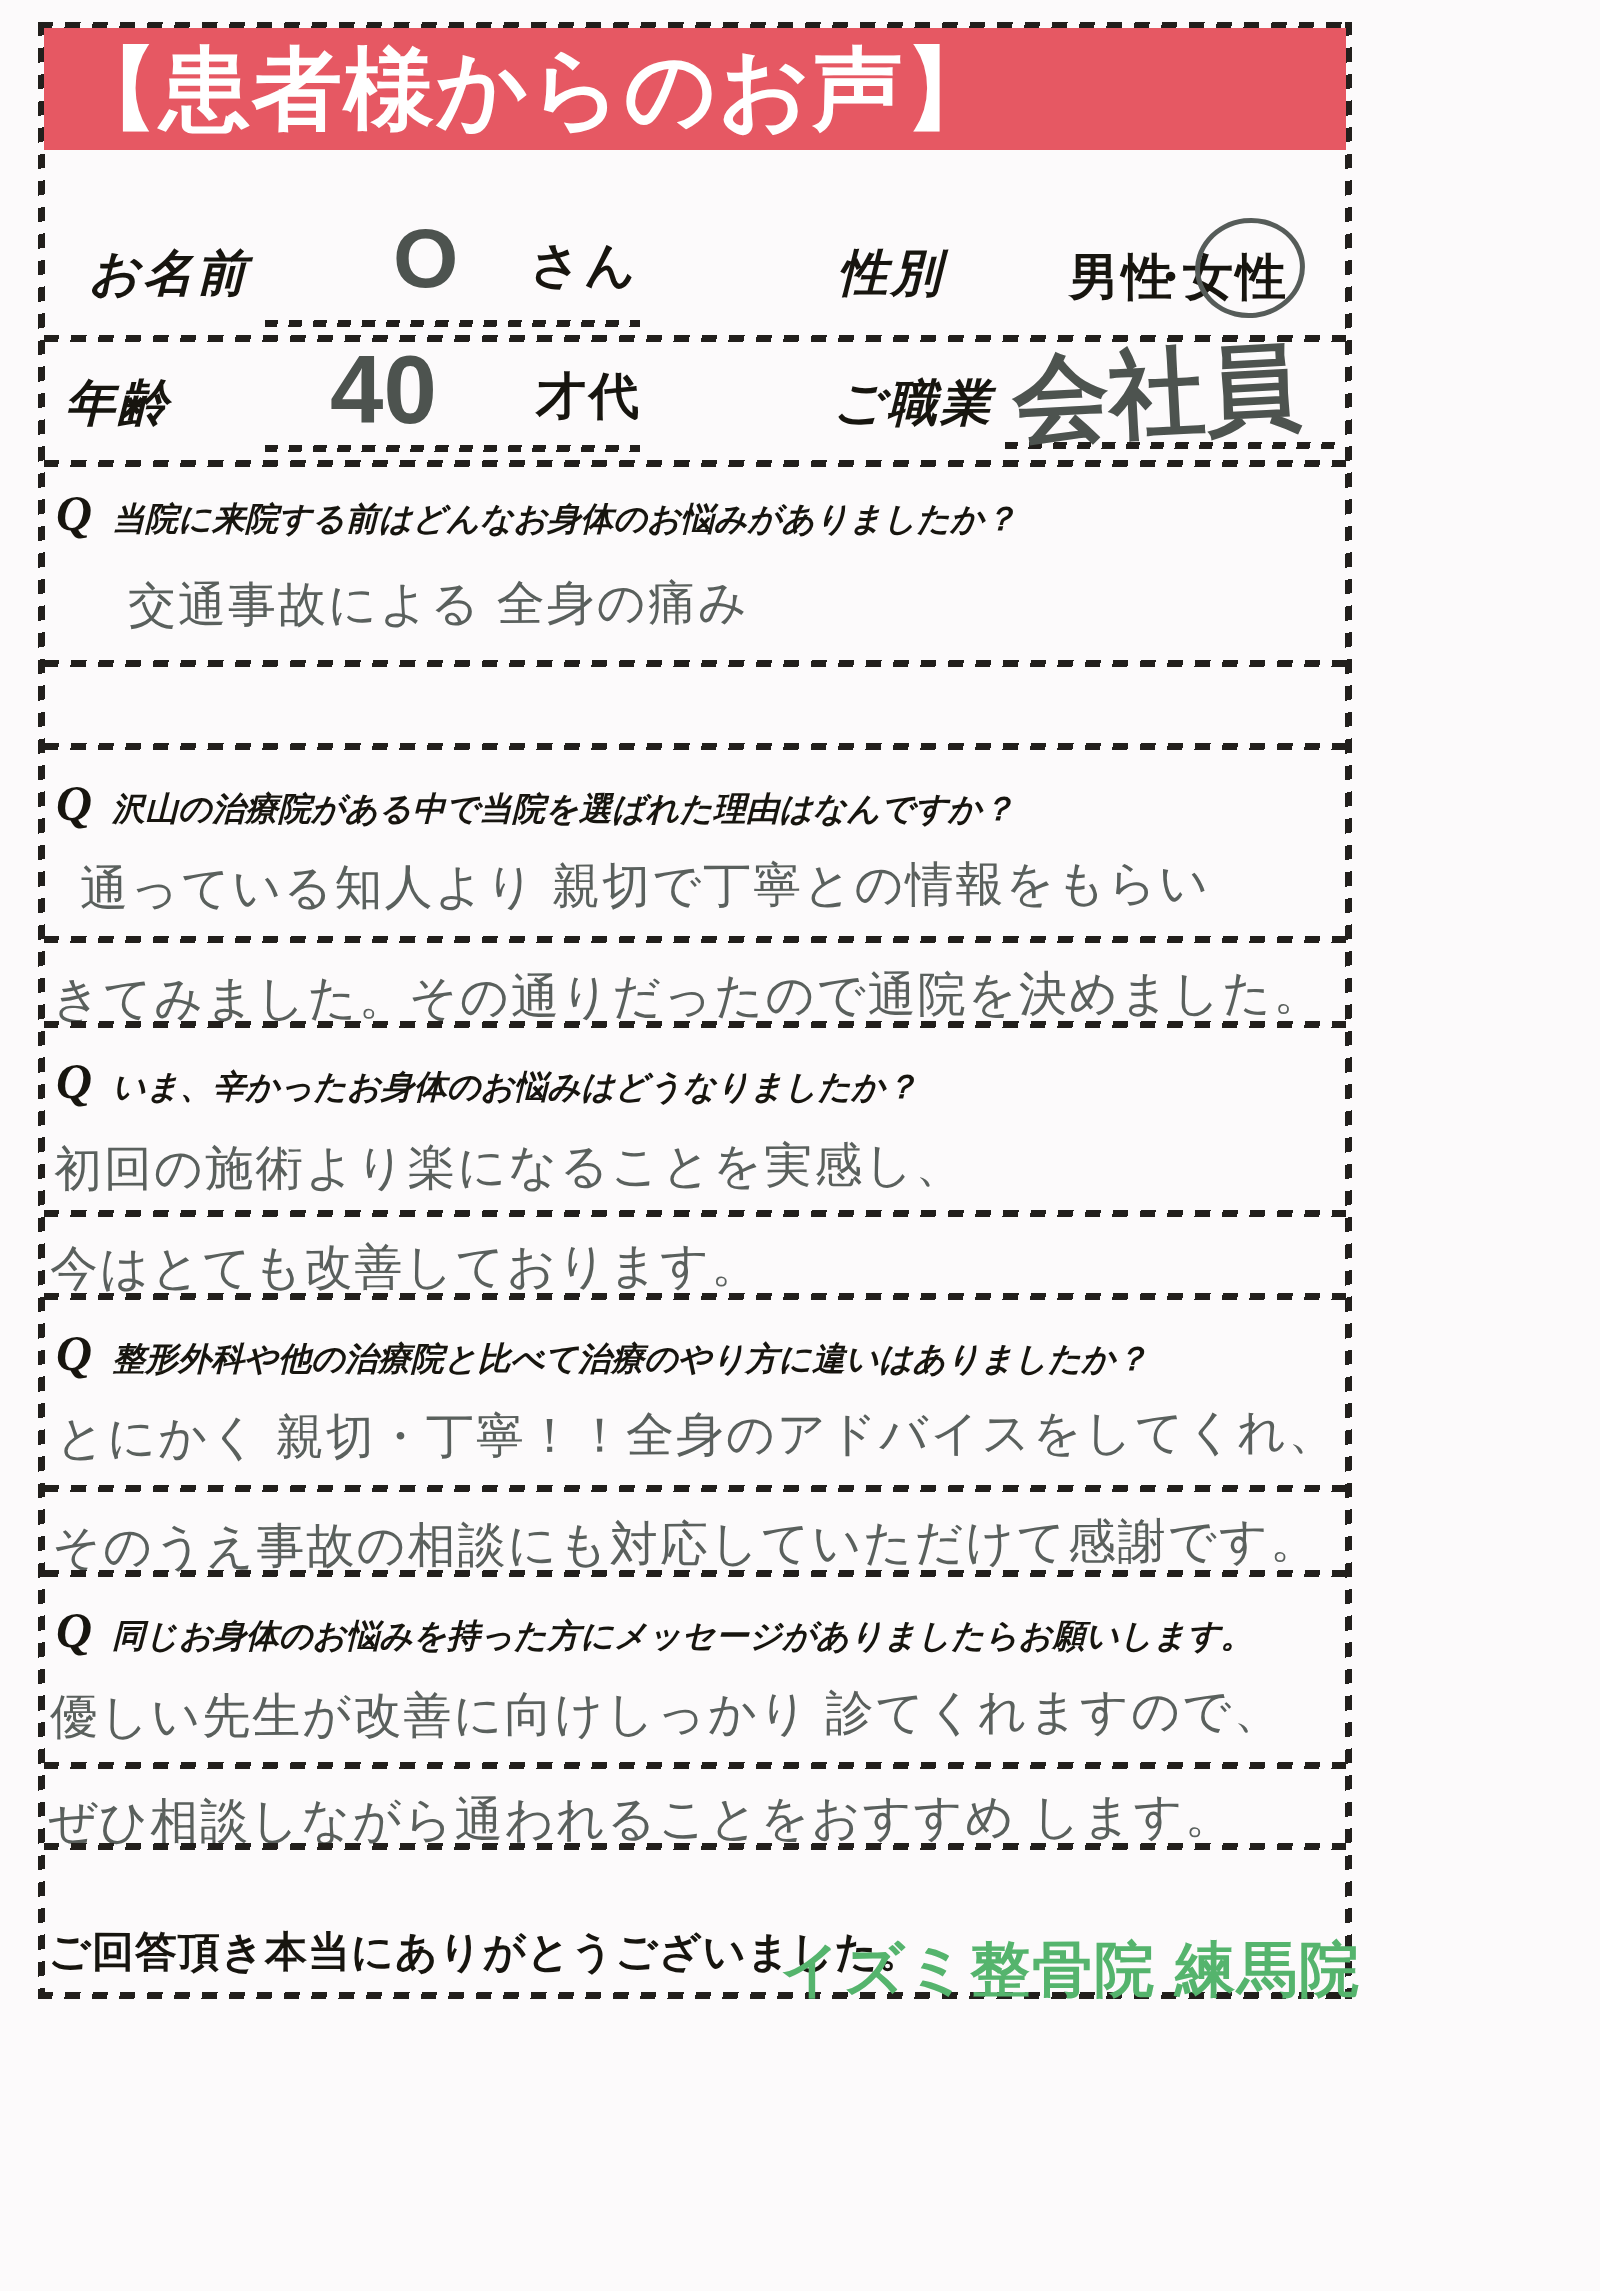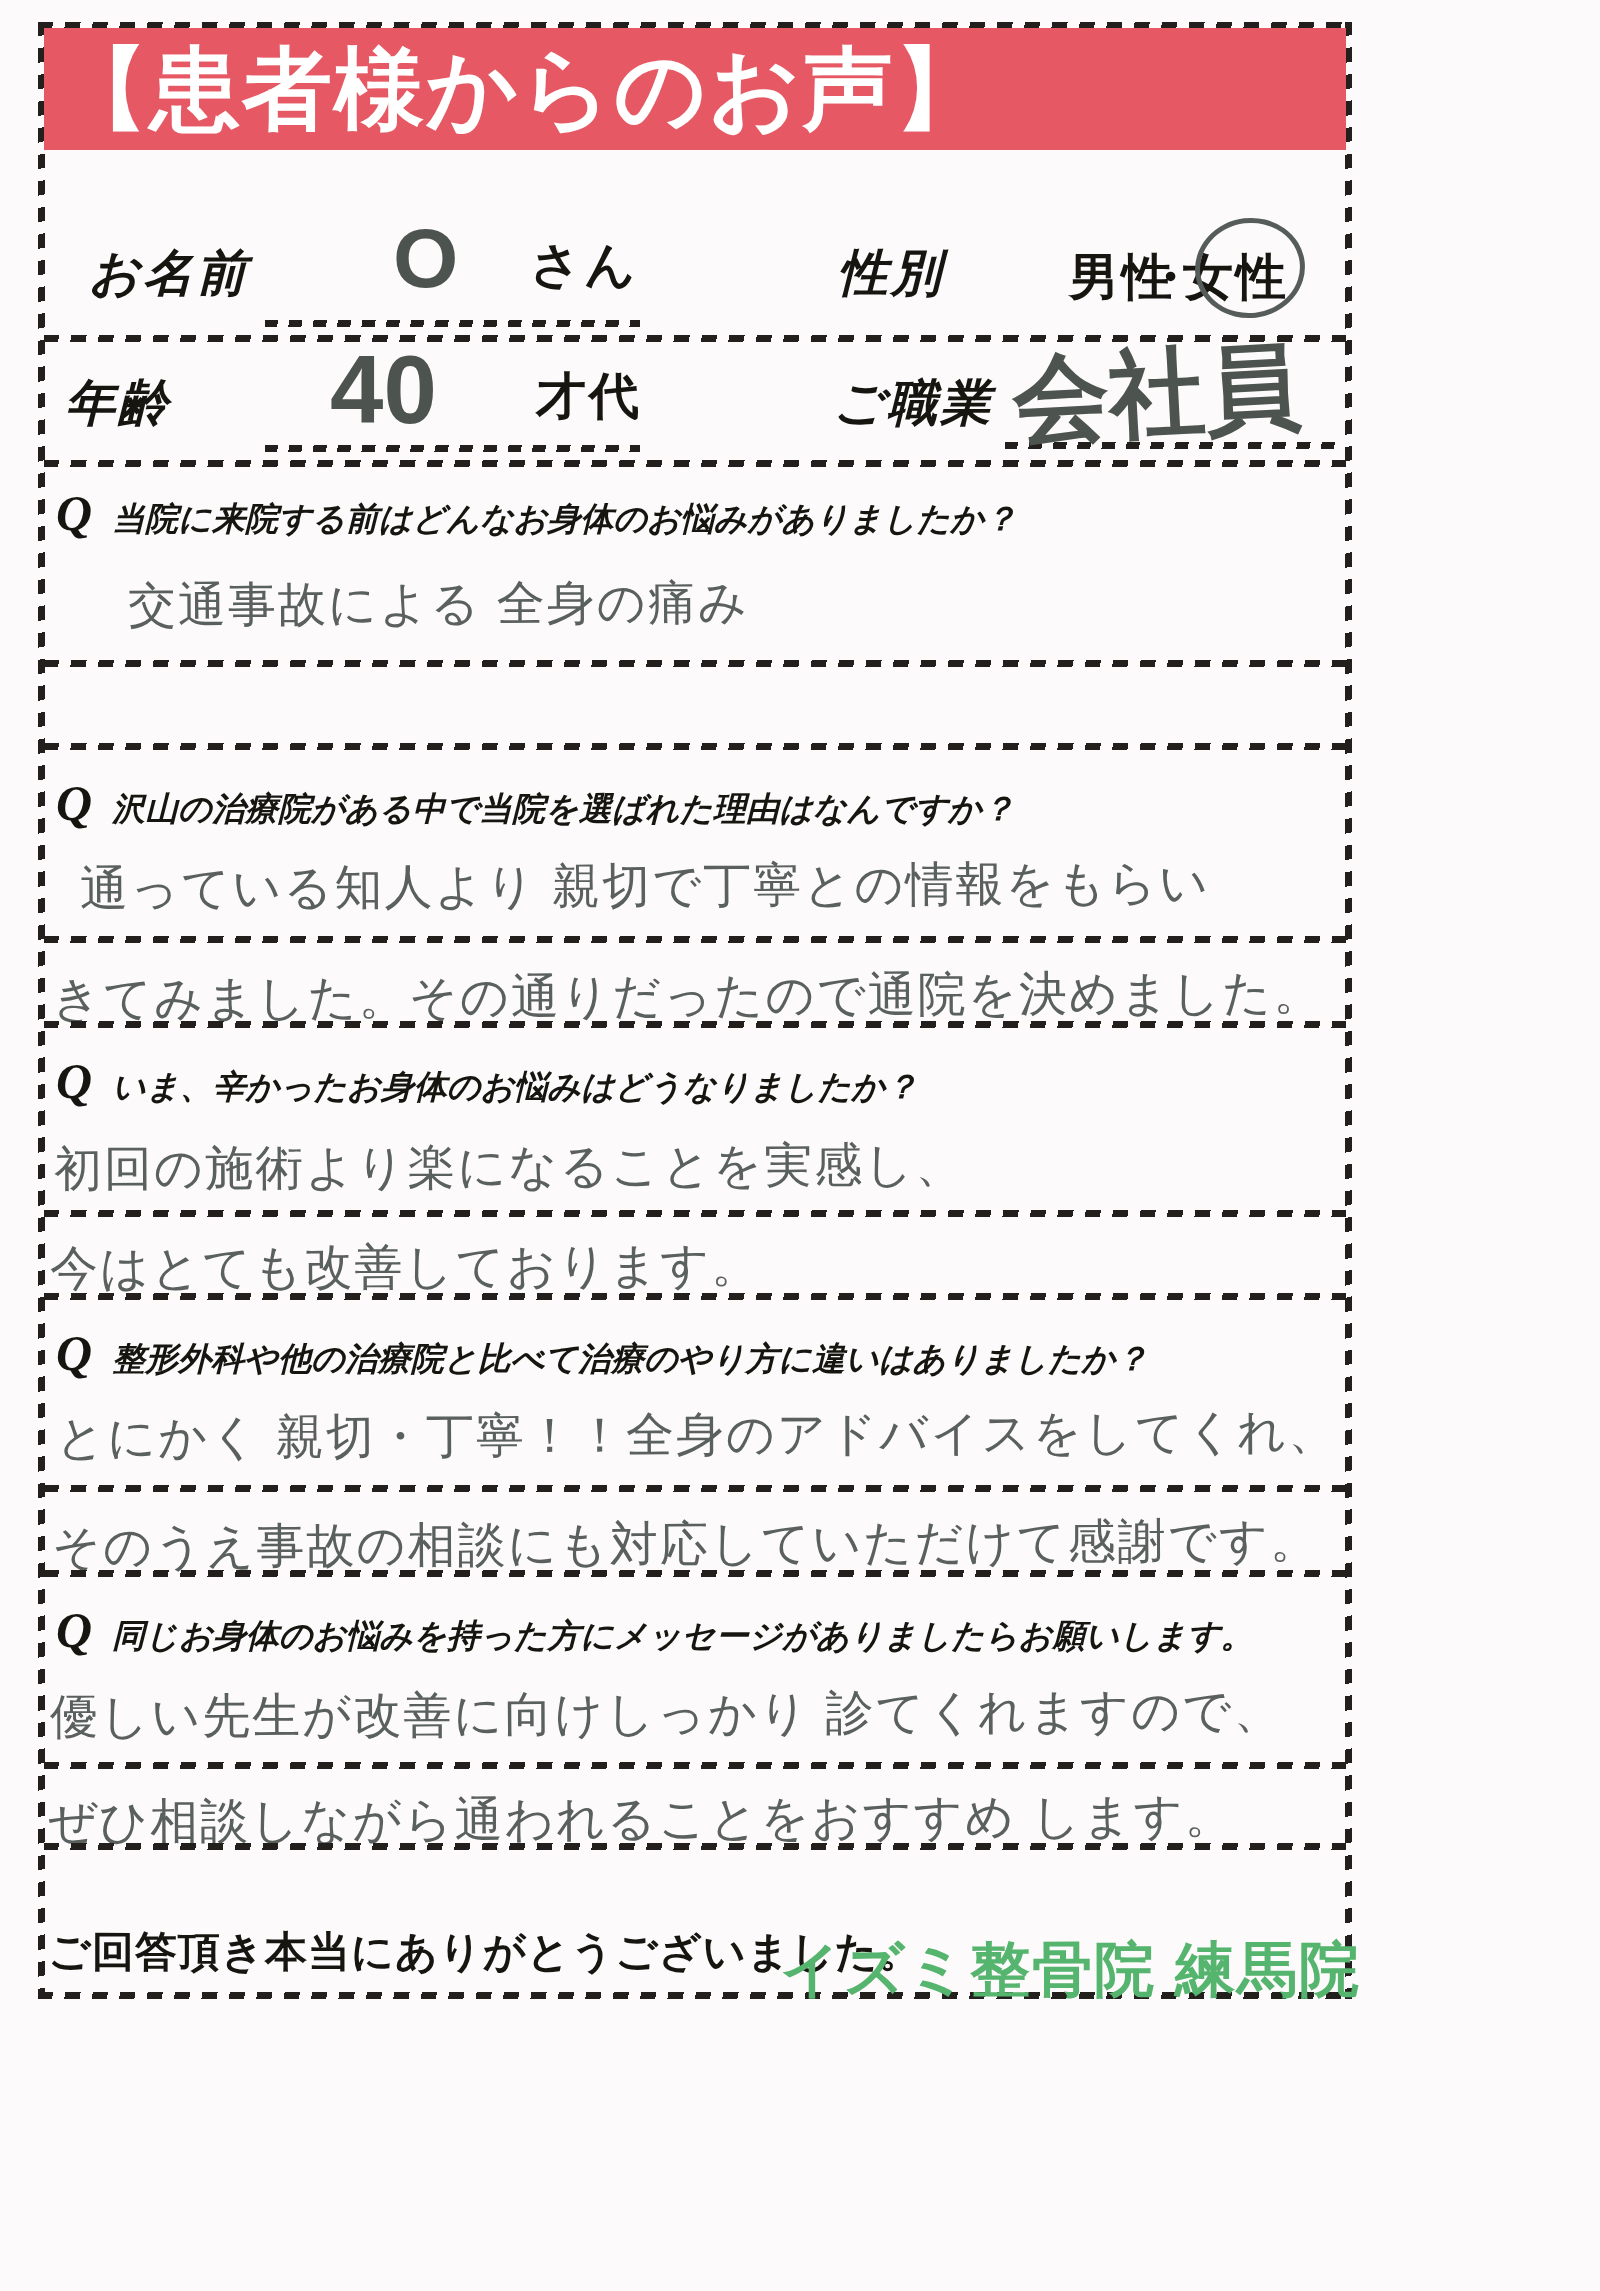--- a/index.html
+++ b/index.html
@@ -15,21 +15,21 @@
   
   .rule{position:absolute;left:6px;right:6px;height:7px;
     background:repeating-linear-gradient(100deg,#221f1c 0 15px,transparent 15px 27px);}
   .uline{position:absolute;height:7px;
     background:repeating-linear-gradient(100deg,#221f1c 0 13px,transparent 13px 24px);}
   .vline{position:absolute;top:0;bottom:0;width:7px;
     background:repeating-linear-gradient(168deg,#221f1c 0 14px,transparent 14px 26px);}
 
   .banner{position:absolute;left:6px;top:6px;width:1302px;height:122px;
     background:#e65863;color:#ffffff;font-weight:bold;font-size:90px;
-    line-height:122px;padding-left:14px;box-sizing:border-box;letter-spacing:2px;white-space:nowrap;}
+    line-height:122px;padding-left:24px;box-sizing:border-box;letter-spacing:2px;white-space:nowrap;}
 
   .lbl{position:absolute;font-style:italic;font-weight:bold;font-size:50px;letter-spacing:3px;white-space:nowrap;}
   .plain{position:absolute;font-weight:bold;font-size:50px;letter-spacing:3px;white-space:nowrap;}
 
   .hand{position:absolute;color:#5a605d;white-space:nowrap;}
   .marker{font-weight:bold;color:#4d534f;}
 
   .circle{position:absolute;left:1157px;top:196px;width:100px;height:90px;
     border:5px solid #565c59;border-radius:50%;transform:rotate(-7deg);}
 

